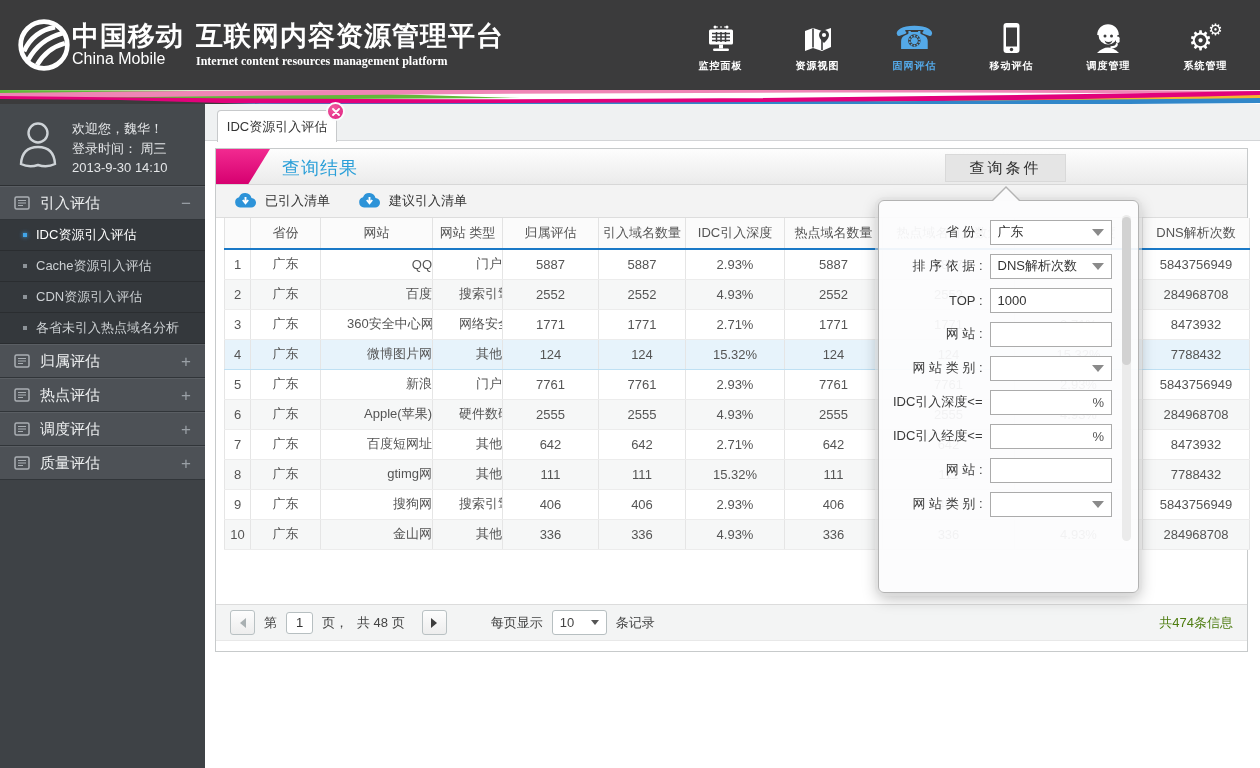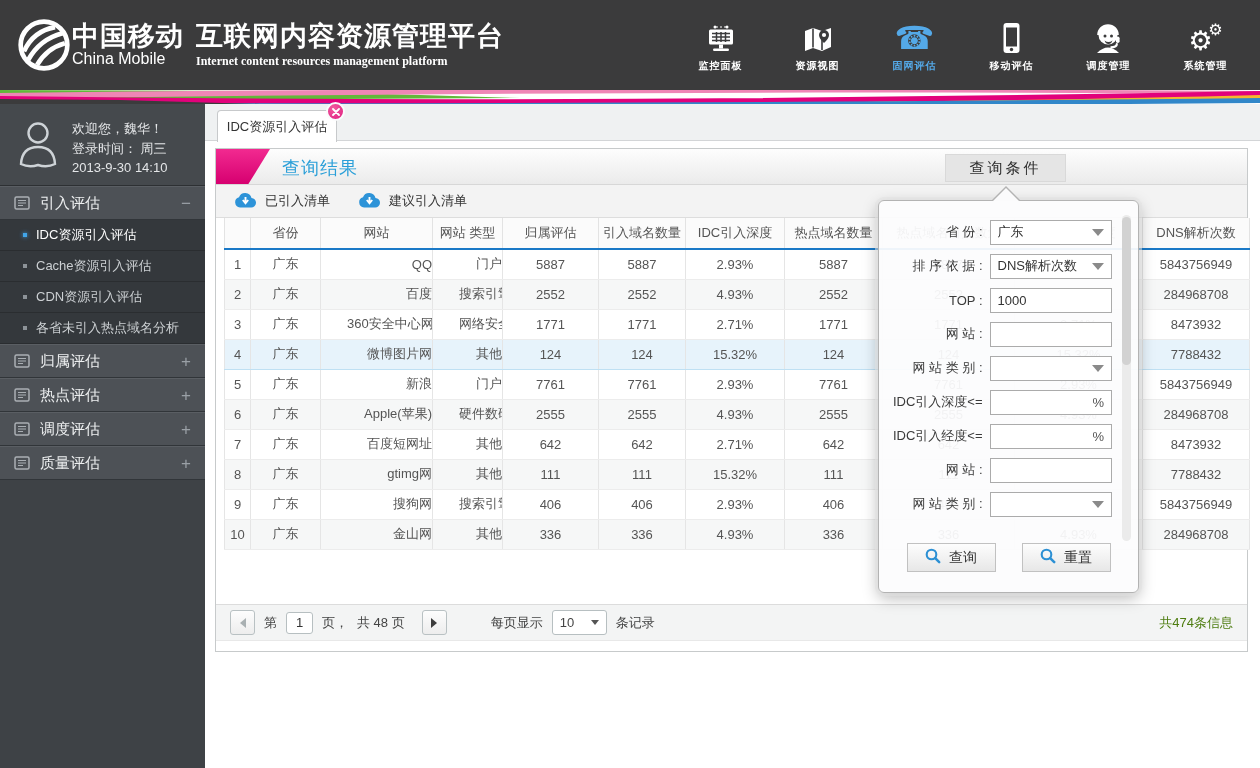--- a/index.html
+++ b/index.html
@@ -592,33 +592,13 @@
         <span class="p-label">网 站 类 别 :</span>
         <div class="p-ctrl sel">
           <span></span>
           <span class="caret"></span>
         </div>
       </div>
     </div>
   <div class="popup-scroll">
       <div class="popup-thumb"></div>
     </div>
-  <div class="popup-btns">
-    <div class="p-btn">
-      <span>
-        <svg width="16" height="16" viewBox="0 0 16 16">
-            <circle cx="6.5" cy="6.5" r="4.8" fill="none" stroke="#2c90d4" stroke-width="2.1"></circle>
-            <path d="M10.2 10.2 L14.2 14.2" stroke="#2c90d4" stroke-width="2.5" stroke-linecap="round"></path>
-          </svg>
-      </span>
-      <span>查询</span>
-    </div>
-    <div class="p-btn">
-      <span>
-        <svg width="16" height="16" viewBox="0 0 16 16">
-            <circle cx="6.5" cy="6.5" r="4.8" fill="none" stroke="#2c90d4" stroke-width="2.1"></circle>
-            <path d="M10.2 10.2 L14.2 14.2" stroke="#2c90d4" stroke-width="2.5" stroke-linecap="round"></path>
-          </svg>
-      </span>
-      <span>重置</span>
-    </div>
-  </div>
 </div>
 
 </body></html>

